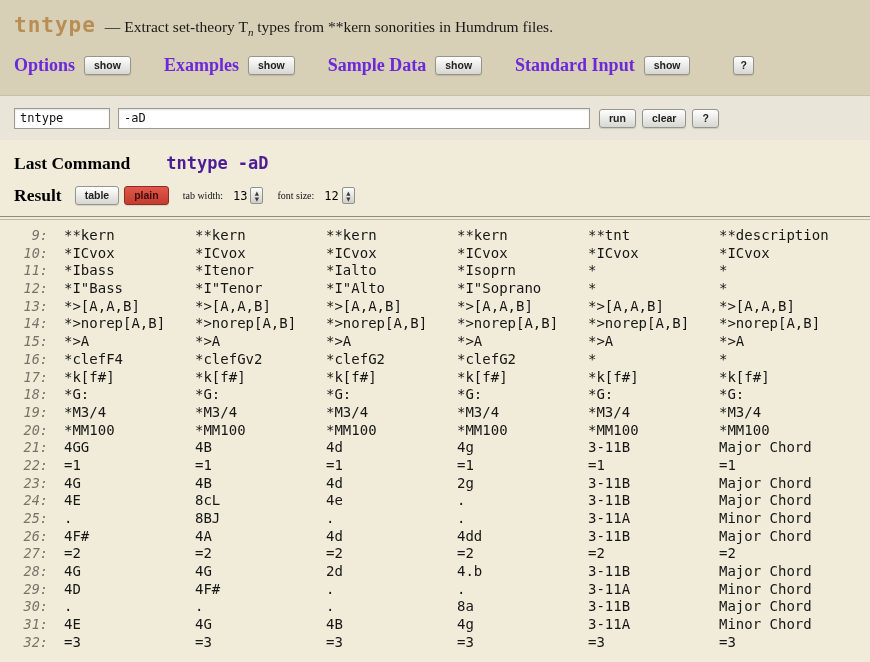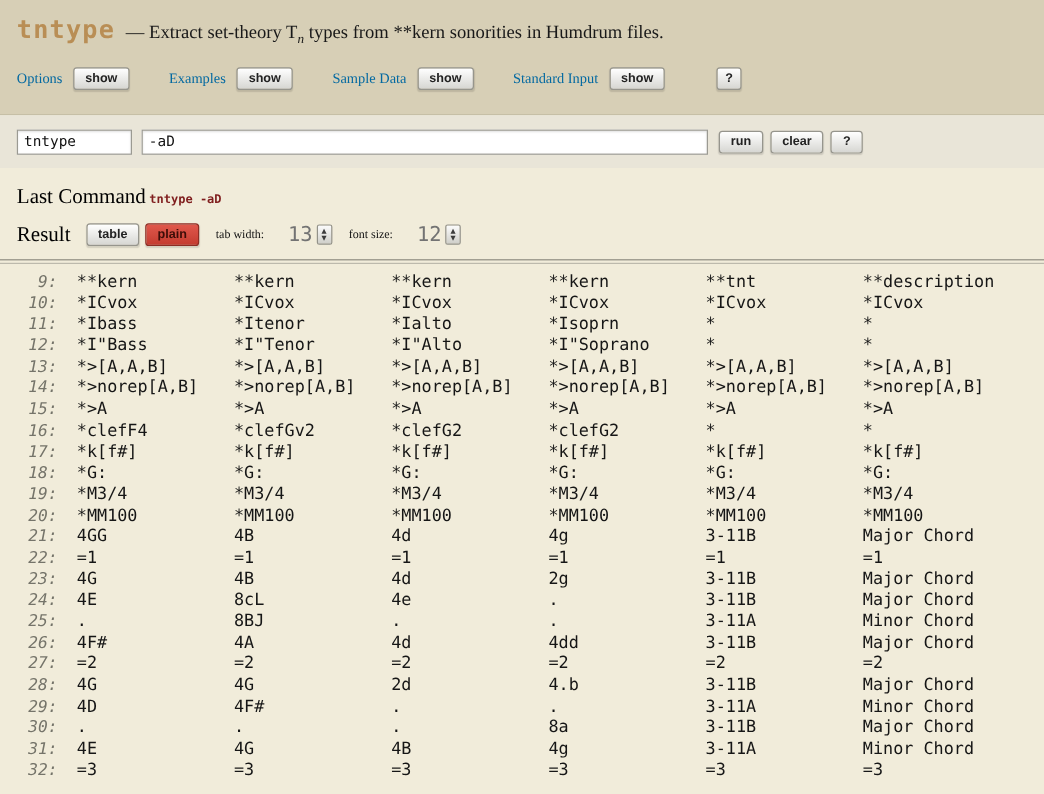--- a/index.html
+++ b/index.html
@@ -8,49 +8,49 @@
 
   
   .masthead { background:#d7cfb6; height:96px; padding:13px 14px 0; border-bottom:1px solid #c6bfa6; }
   .title-line { display:flex; align-items:baseline; gap:9px; }
   .app-title { font-family:"DejaVu Sans Mono", monospace; font-weight:bold; font-size:21px; color:#b98e55; letter-spacing:1px; }
   .app-desc { font-size:15.5px; color:#191919; }
   .app-desc sub { font-size:11px; font-style:italic; }
   .section-nav { display:flex; align-items:center; margin-top:17px; }
   .nav-group { display:flex; align-items:center; margin-left:33px; }
   .nav-group:first-child { margin-left:0; }
-  .nav-label { font-weight:normal; font-size:12px; color:#0369a1; margin-right:9px; }
+  .nav-label { font-weight:bold; font-size:18px; color:#6d28d9; margin-right:9px; }
 
   
   .btn { font-family:"Liberation Sans", sans-serif; font-size:10.5px; font-weight:bold; color:#222;
          background:linear-gradient(#ffffff,#d6d6d2); border:1px solid #96958d; border-radius:3px;
          padding:2px 9px 3px; cursor:pointer; box-shadow:0 1px 1px rgba(0,0,0,0.12); line-height:12px; }
   .btn.help { padding:2px 6px 3px; margin-left:43px; }
   .btn.red { background:linear-gradient(#e0584c,#c43c30); border-color:#8d2d24; color:#3c0d08; }
 
   
   .command-band { background:#e9e5d8; padding:11px 14px; display:flex; align-items:center; height:44px; }
   .text-input { height:21px; border:1px solid #9b9a92; background:#ffffff;
                 font-family:"DejaVu Sans Mono", monospace; font-size:12px; color:#111; padding:2px 5px;
                 box-shadow:inset 0 1px 2px rgba(0,0,0,0.12); }
   .tool-input { width:96px; }
   .args-input { width:472px; margin-left:8px; }
   .command-band .btn { margin-left:6px; }
   .command-band .btn:nth-of-type(1) { margin-left:9px; }
 
   
   .last-command-row { padding:13px 14px 0; display:flex; align-items:baseline; }
-  .h-label { font-weight:normal; font-size:17.5px; color:#000; }
-  .last-cmd { font-family:"DejaVu Sans Mono", monospace; font-size:10px; font-weight:bold; color:#7f1d1d; margin-left:3px; }
+  .h-label { font-weight:bold; font-size:17.5px; color:#000; }
+  .last-cmd { font-family:"DejaVu Sans Mono", monospace; font-size:17px; font-weight:bold; color:#4c1d95; margin-left:36px; }
 
   .result-row { padding:11px 14px 0; display:flex; align-items:center; }
   .result-row .btn.table { margin-left:13px; }
   .result-row .btn.red { margin-left:5px; }
   .ctl-label { font-size:10px; color:#111; margin-left:14px; }
-  .ctl-value { font-family:"DejaVu Sans Mono", monospace; font-size:17px; color:#737373; margin-left:20px; }
+  .ctl-value { font-family:"DejaVu Sans Mono", monospace; font-size:12px; color:#000000; margin-left:10px; }
   .stepper { display:inline-flex; flex-direction:column; justify-content:center; align-items:center;
              width:13px; height:17px; margin-left:3px; border:1px solid #93928a; border-radius:2px;
              background:linear-gradient(#fcfcfc,#cfcfc9); cursor:pointer; }
   .stepper span { font-size:5.5px; line-height:6px; color:#3c3c3c; font-family:"DejaVu Sans", sans-serif; }
 
   
   .separator { margin-top:10px; height:4px; border-top:1px solid #8e8c80; border-bottom:1px solid #bcb9ac; }
 
   
   .output { padding:7px 0 0 10px; font-family:"DejaVu Sans Mono", monospace; font-size:14px; color:#161616; }

